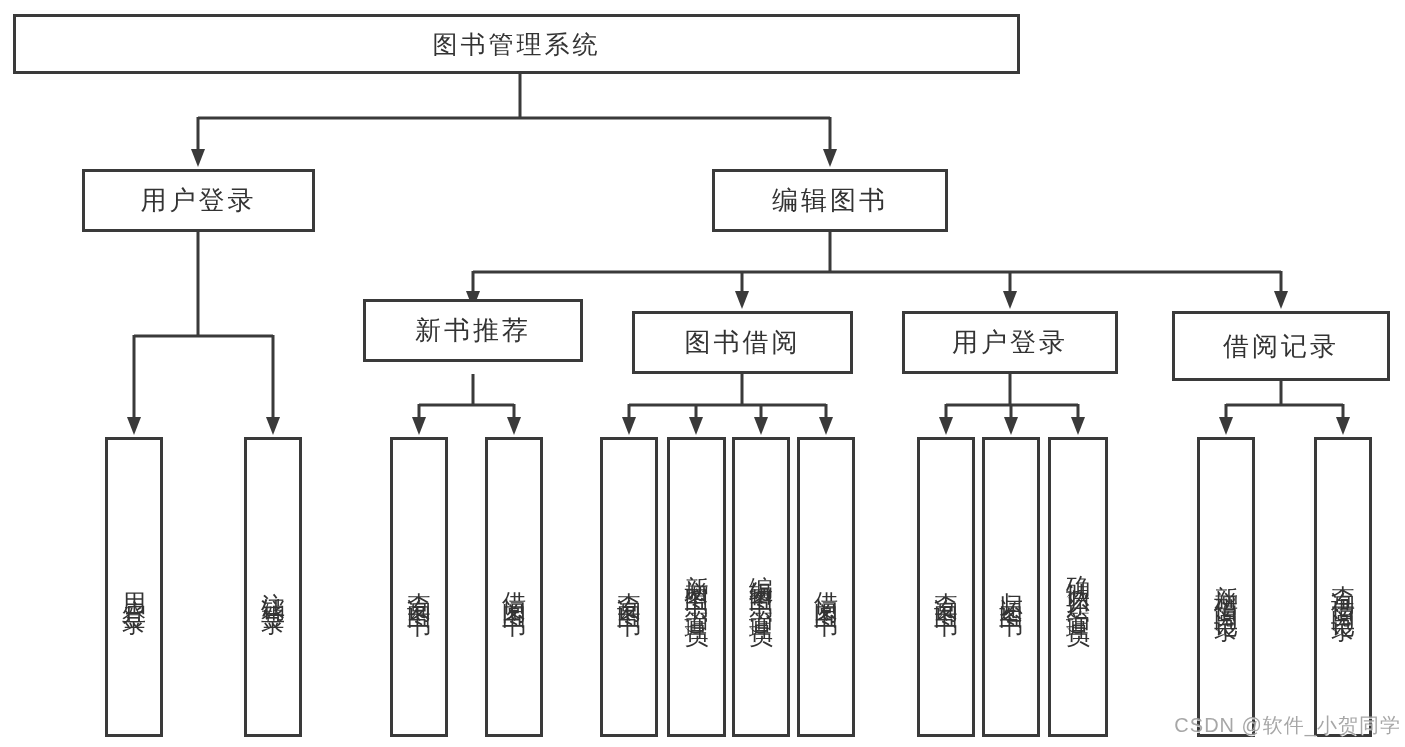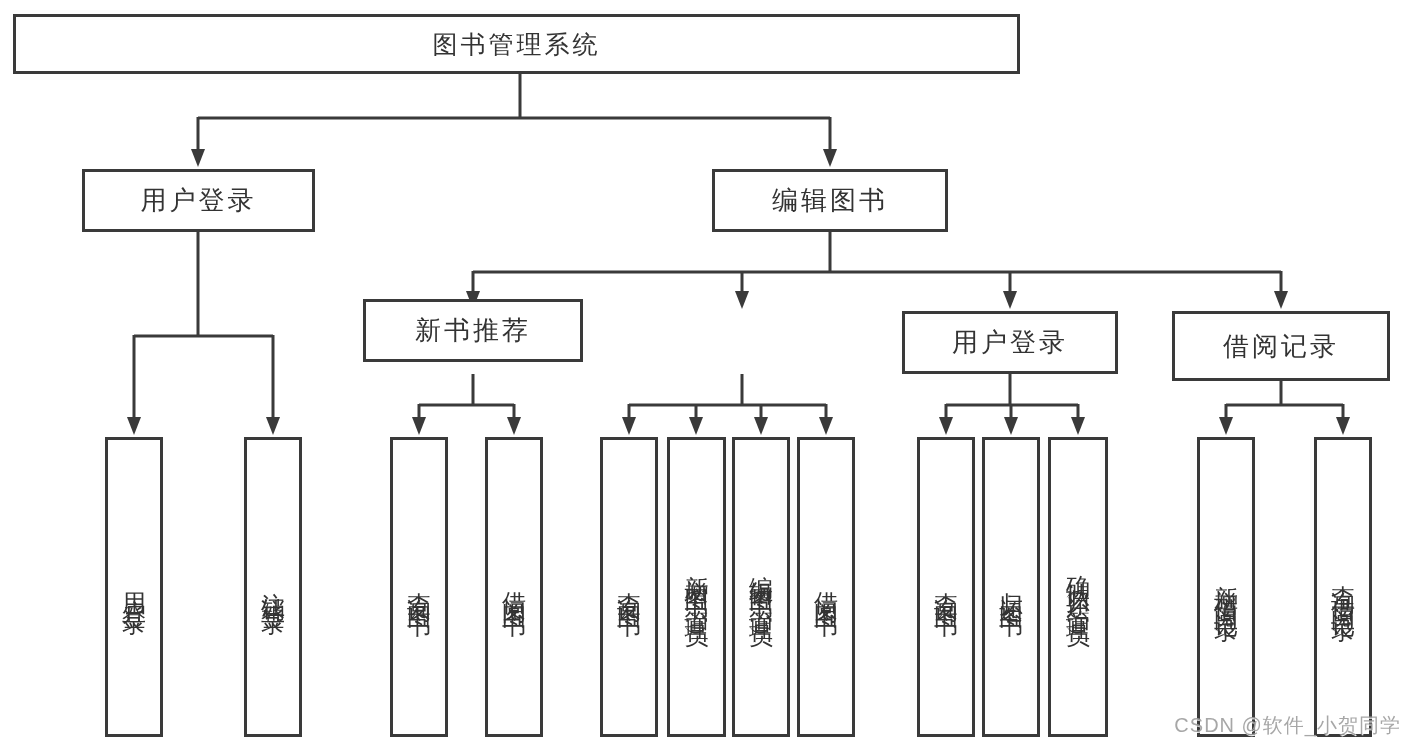--- a/index.html
+++ b/index.html
@@ -109,20 +109,23 @@
   <div class="node h" style="left:82px;top:169px;width:233px;height:63px">
     <span>用户登录</span>
   </div>
   <div class="node h" style="left:712px;top:169px;width:236px;height:63px">
     <span>编辑图书</span>
   </div>
 
   <div class="node h" style="left:363px;top:299px;width:220px;height:63px">
     <span>新书推荐</span>
   </div>
+  <div class="node h" style="left:632px;top:311px;width:221px;height:63px">
+    <span>图书借阅</span>
+  </div>
   <div class="node h" style="left:902px;top:311px;width:216px;height:63px">
     <span>用户登录</span>
   </div>
   <div class="node h" style="left:1172px;top:311px;width:218px;height:70px">
     <span>借阅记录</span>
   </div>
 
   <div class="node v" style="left:105px;top:437px;width:58px;height:300px">
     <span>用户登录</span>
   </div>

